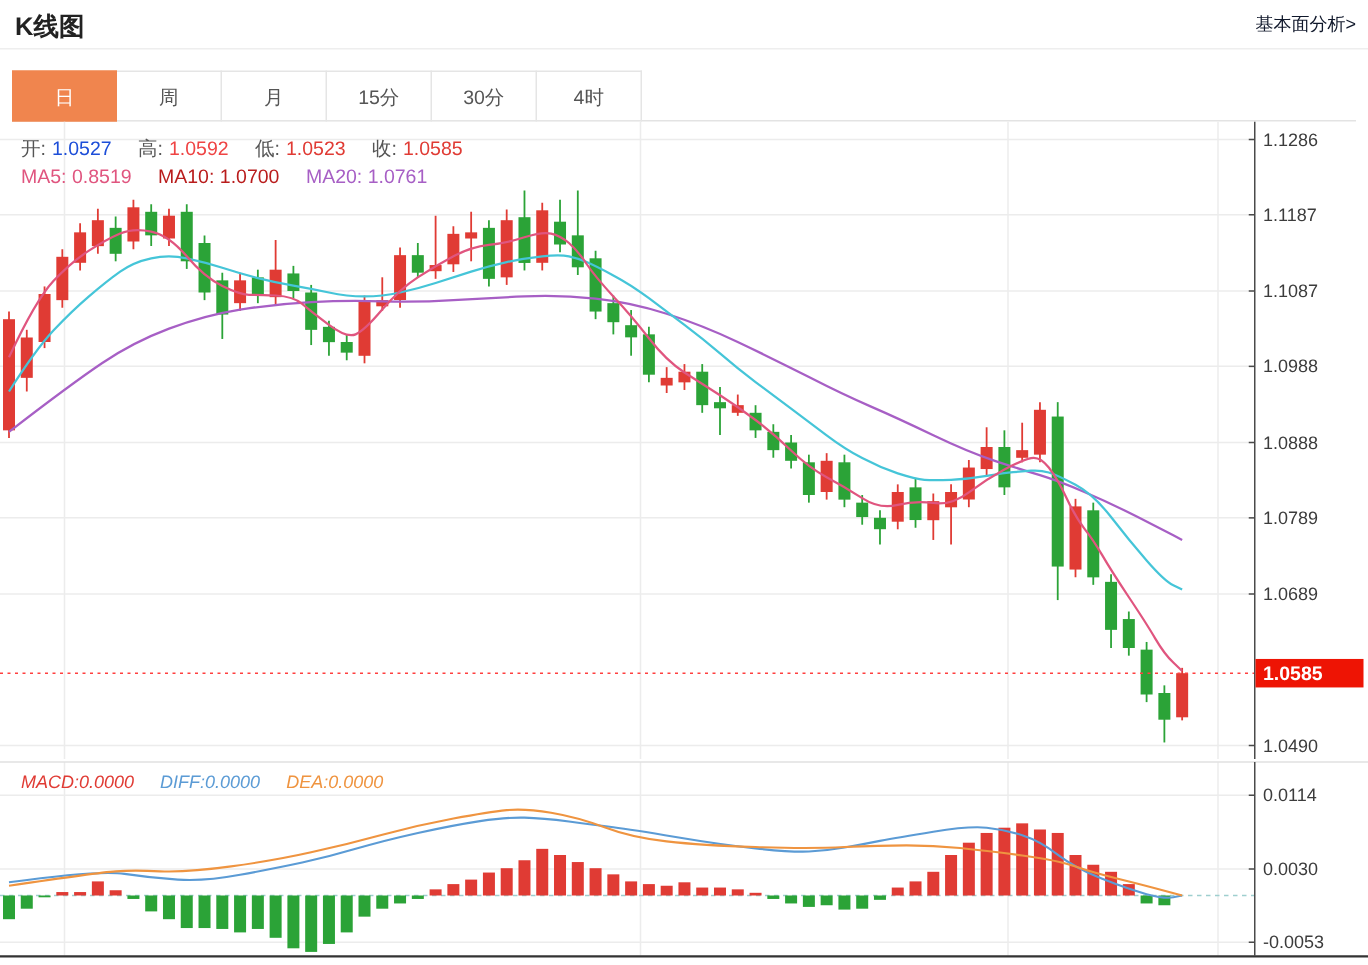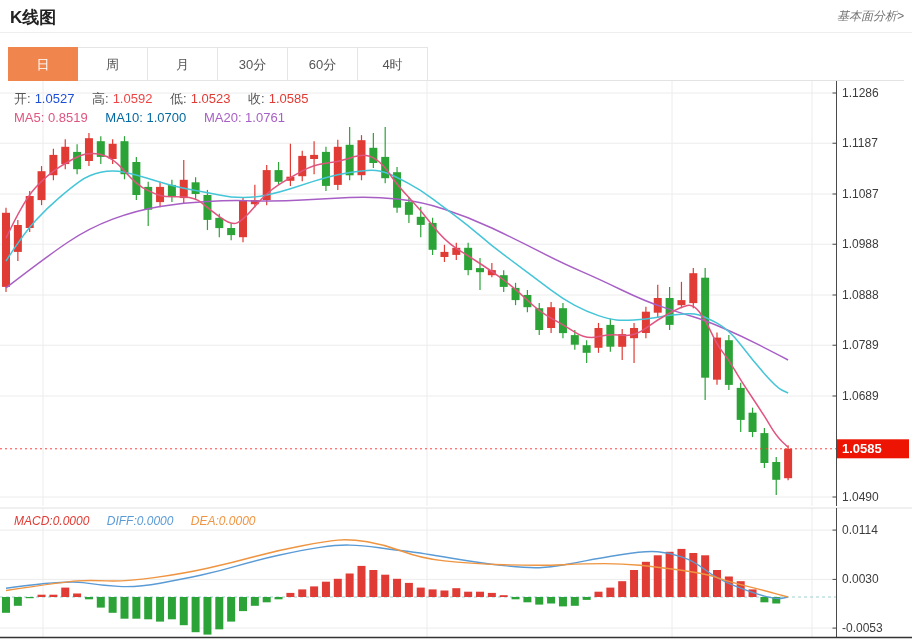--- a/index.html
+++ b/index.html
@@ -5,21 +5,21 @@
   * { margin:0; padding:0; box-sizing:border-box; }
   html,body { width:912px; height:643px; background:#fff; overflow:hidden;
     font-family:"Liberation Sans", sans-serif; }
   .page { position:relative; width:912px; height:643px; background:#fff; }
 
   .header { position:absolute; left:0; top:0; width:912px; height:33px;
     border-bottom:1px solid #eeeeee; }
   .page-title { position:absolute; left:10px; top:6px; font-size:17px;
     font-weight:bold; color:#222; }
   .header-link { position:absolute; right:8px; top:8px; font-size:12px;
-    color:#737373; text-decoration:none; cursor:pointer;font-style:italic; }
+    color:#0f172a; text-decoration:none; cursor:pointer; }
 
   .tabs { position:absolute; left:8px; top:47px; width:896px; height:34px;
     border-bottom:1px solid #e3e3e3; display:flex; }
   .tab { width:70px; height:34px; line-height:33px; text-align:center;
     font-size:13px; color:#555; background:#fff; border:1px solid #e5e5e5;
     border-left:none; cursor:pointer; }
   .tab:first-child { border-left:1px solid #e5e5e5; }
   .tab.active { background:var(--accent,#f0854e); color:#fff; border-color:var(--accent,#f0854e); }
 
   svg#chart { position:absolute; left:0; top:81px; }
@@ -37,35 +37,35 @@
 
   <div class="header">
     <div class="page-title">K线图</div>
     <a class="header-link">基本面分析&gt;</a>
   </div>
 
   <div class="tabs" id="tabs">
       <div class="tab active">日</div>
       <div class="tab">周</div>
       <div class="tab">月</div>
+      <div class="tab">15分</div>
       <div class="tab">30分</div>
-      <div class="tab">60分</div>
       <div class="tab">4时</div>
     </div>
 
   <div class="legend" style="left:14px; top:90px;">
     <span class="lbl">开:</span><span class="gap" style="color:#1d4ed8">1.0527</span>
     <span class="lbl">高:</span><span class="gap" style="color:#ef4444">1.0592</span>
     <span class="lbl">低:</span><span class="gap" style="color:#e03b34">1.0523</span>
     <span class="lbl">收:</span><span style="color:#e03b34">1.0585</span>
   </div>
 
   <div class="legend" style="left:14px; top:110px;">
     <span class="gap" style="color:#e0557f">MA5: 0.8519</span>
-    <span class="gap" style="color:#0369a1">MA10: 1.0700</span>
+    <span class="gap" style="color:#b91c1c">MA10: 1.0700</span>
     <span class="gap" style="color:#a75fc5">MA20: 1.0761</span>
   </div>
 
   <div class="legend" style="left:14px; top:514px; font-size:12px;font-style:italic;">
     <span class="gap" style="color:#e03b34">MACD:0.0000</span>
     <span class="gap" style="color:#5b9bd5">DIFF:0.0000</span>
     <span class="gap" style="color:#ef9440">DEA:0.0000</span>
   </div>
 
   <svg id="chart" width="912" height="562">

